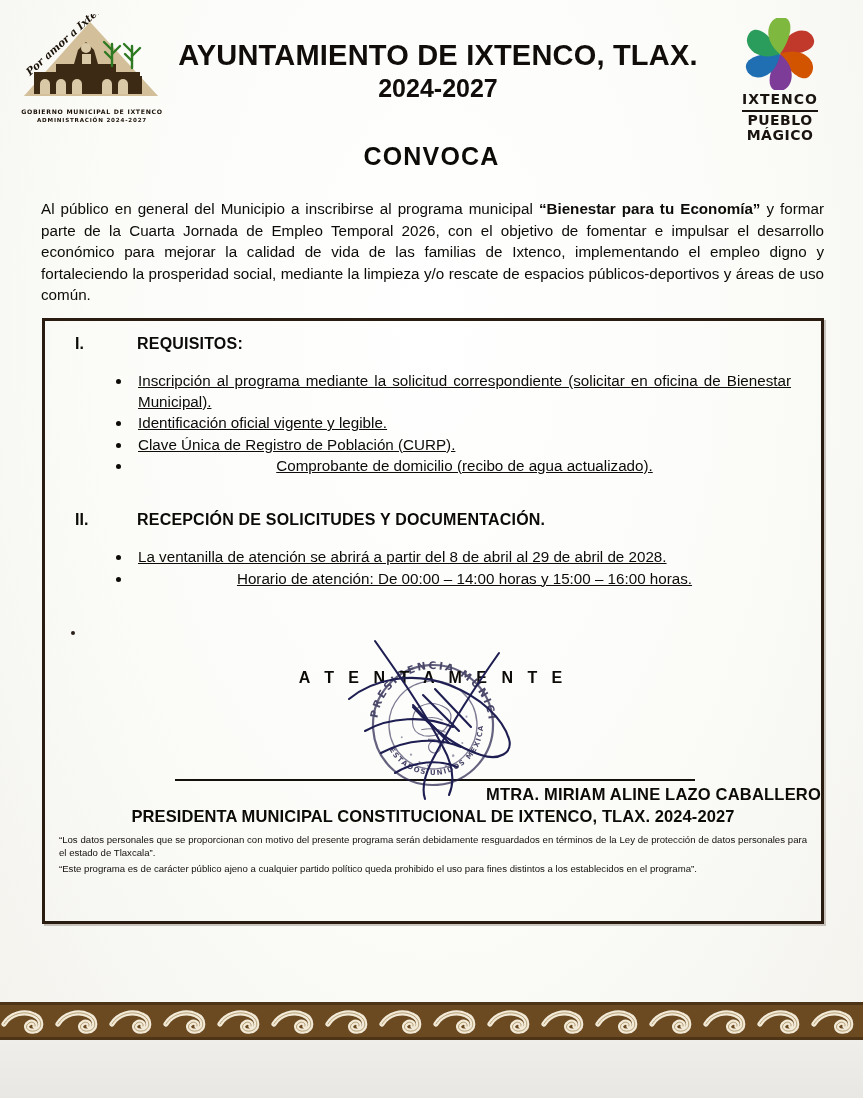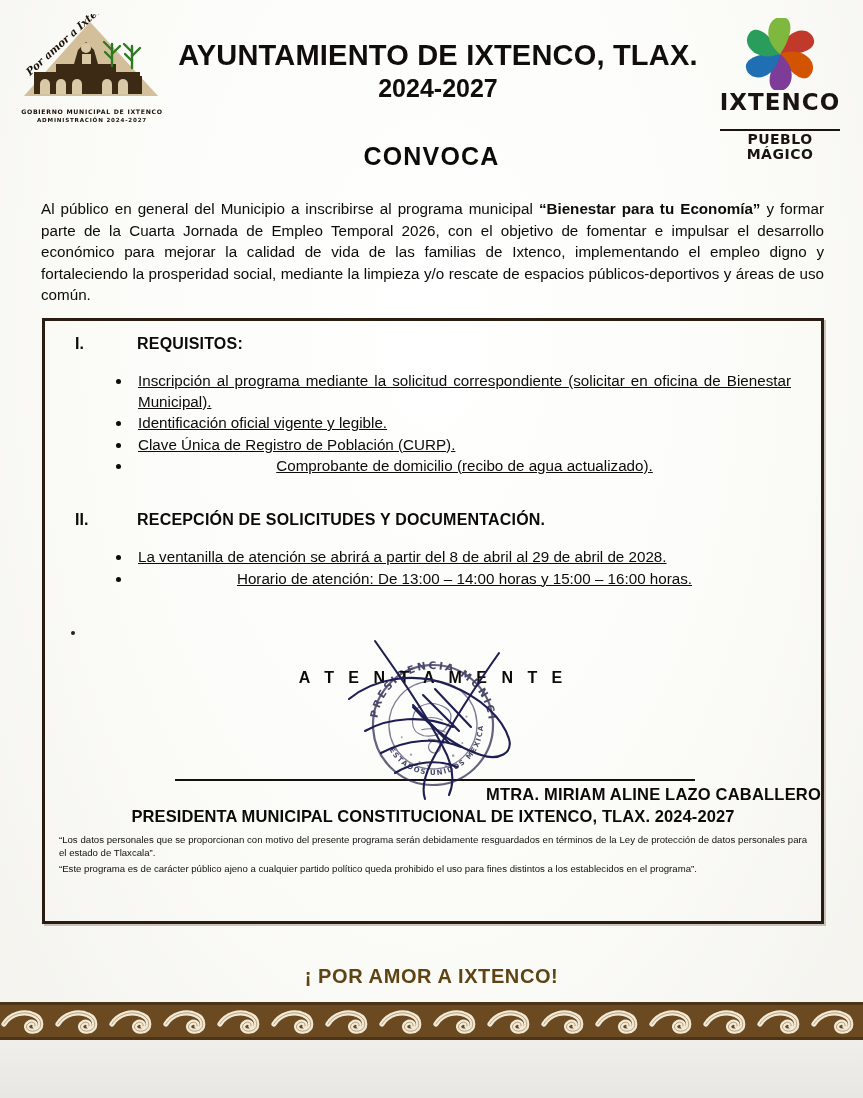--- a/index.html
+++ b/index.html
@@ -62,28 +62,28 @@
     position: absolute;
     right: 22px;
     top: 18px;
     width: 122px;
     height: 118px;
     text-align: center;
   }
   .magic-petals { width: 112px; height: 72px; margin: 0 auto; display: block; }
   .magic-name {
     font-family: "DejaVu Sans", sans-serif;
-    font-size: 23px;
+    font-size: 14px;
     font-weight: bold;
     letter-spacing: 1px;
     color: #1a1410;
     line-height: 1;
     margin-top: 1px;
     border-bottom: 2px solid #1a1410;
-    padding-bottom: 15px;
+    padding-bottom: 4px;
     display: inline-block;
   }
   .magic-sub {
     font-family: "DejaVu Sans", sans-serif;
     font-size: 14px;
     font-weight: bold;
     letter-spacing: 0.5px;
     color: #1a1410;
     line-height: 1.1;
     margin-top: 1px;
@@ -406,21 +406,21 @@
       </ul>
     </div>
 
     <div class="section sec-2">
       <div class="sec-head">
         <span class="sec-num">II.</span>
         <span class="sec-title">RECEPCIÓN DE SOLICITUDES Y DOCUMENTACIÓN.</span>
       </div>
       <ul class="bullets wide">
         <li>La ventanilla de atención se abrirá a partir del 8 de abril al 29 de abril de 2028.</li>
-        <li>Horario de atención: De 13:00 – 14:00 horas y 15:00 – 16:00 horas.</li>
+        <li>Horario de atención: De 00:00 – 14:00 horas y 15:00 – 16:00 horas.</li>
       </ul>
     </div>
 
     <div class="stray-dot"></div>
 
     <div class="sig-area">
 
       <svg class="stamp" viewBox="0 0 144 144" xmlns="http://www.w3.org/2000/svg">
         <defs>
           <path id="stampArcTop" d="M 16,72 A 56,56 0 0 1 128,72"></path>
@@ -475,21 +475,20 @@
       <div class="sig-name">MTRA. MIRIAM ALINE LAZO CABALLERO</div>
       <div class="sig-role">PRESIDENTA MUNICIPAL CONSTITUCIONAL DE IXTENCO, TLAX. 2024-2027</div>
     </div>
 
     <div class="disclaimer">
       <p>“Los datos personales que se proporcionan con motivo del presente programa serán debidamente resguardados en términos de la Ley de protección de datos personales para el estado de Tlaxcala”.</p>
       <p>“Este programa es de carácter público ajeno a cualquier partido político queda prohibido el uso para fines distintos a los establecidos en el programa”.</p>
     </div>
   </div>
 
-  <div class="foot-2">¡ POR AMOR A IXTENCO!</div>
 
   <div class="ornament">
     <svg viewBox="0 0 863 38" preserveAspectRatio="none" xmlns="http://www.w3.org/2000/svg">
       <defs>
         <pattern id="scrollMotif" x="0" y="0" width="54" height="38" patternUnits="userSpaceOnUse">
           <rect width="54" height="38" fill="#6b4a22"></rect>
           <path d="M4 22 C 10 12, 24 8, 34 13 C 43 17, 43 28, 34 29 C 27 30, 24 24, 29 21 C 32 19, 36 21, 35 24" fill="none" stroke="#f2ead6" stroke-width="5.2" stroke-linecap="round"></path>
           <path d="M4 22 C 10 12, 24 8, 34 13 C 43 17, 43 28, 34 29 C 27 30, 24 24, 29 21 C 32 19, 36 21, 35 24" fill="none" stroke="#8a6a33" stroke-width="1" stroke-linecap="round" opacity="0.6"></path>
         </pattern>
       </defs>

